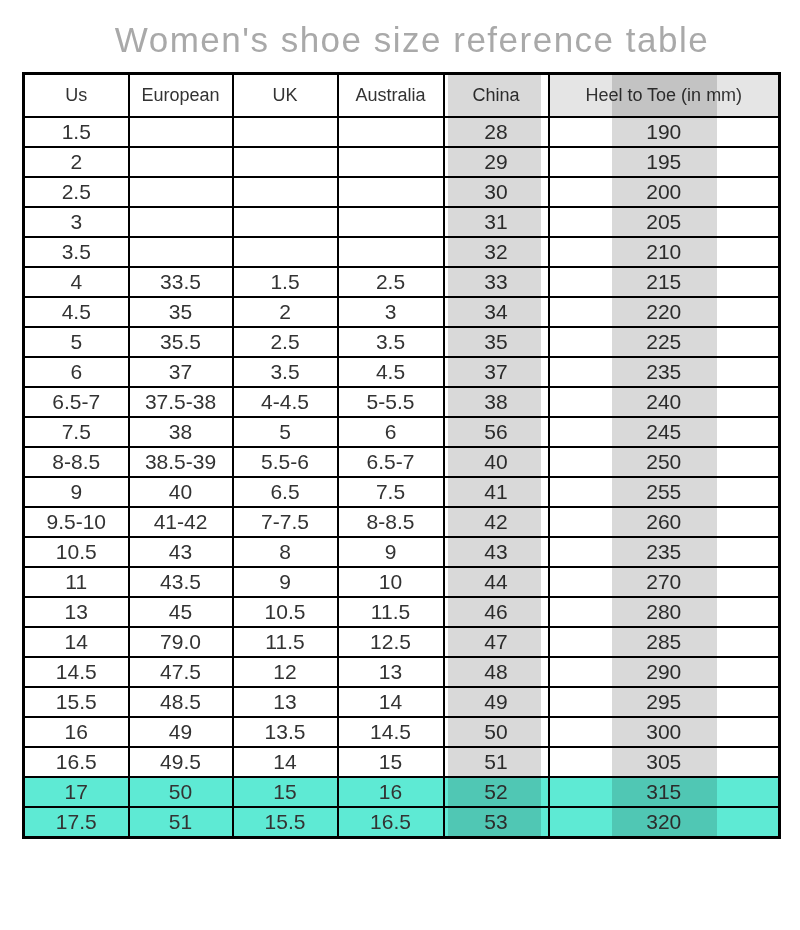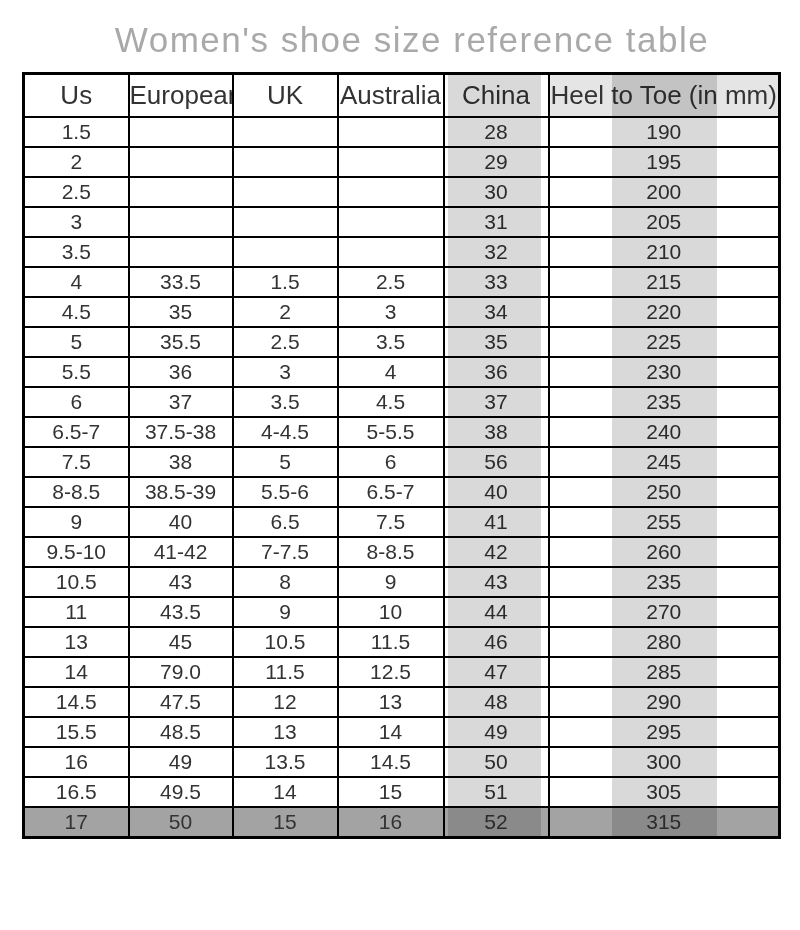--- a/index.html
+++ b/index.html
@@ -46,30 +46,30 @@
     text-align: center;
     vertical-align: middle;
     font-size: 21px;
     color: #333333;
     font-weight: normal;
     overflow: hidden;
     white-space: nowrap;
   }
   table.size-table th {
     height: 41px;
-    font-size: 26px;
+    font-size: 18px;
   }
   table.size-table td {
     height: 28px;
   }
   table.size-table th.heel-th {
     background: rgba(0, 0, 0, 0.10);
   }
   tr.highlight td {
-    background: #a3a3a3;
+    background: #5eead4;
   }
   .stripe {
     position: absolute;
     top: 0;
     bottom: 0;
     background: rgba(0, 0, 0, 0.15);
     pointer-events: none;
   }
   .stripe-china {
     left: 426px;
@@ -166,28 +166,20 @@
           </tr>
           <tr>
             <td>5</td>
             <td>35.5</td>
             <td>2.5</td>
             <td>3.5</td>
             <td>35</td>
             <td>225</td>
           </tr>
           <tr>
-            <td>5.5</td>
-            <td>36</td>
-            <td>3</td>
-            <td>4</td>
-            <td>36</td>
-            <td>230</td>
-          </tr>
-          <tr>
             <td>6</td>
             <td>37</td>
             <td>3.5</td>
             <td>4.5</td>
             <td>37</td>
             <td>235</td>
           </tr>
           <tr>
             <td>6.5-7</td>
             <td>37.5-38</td>
@@ -293,20 +285,28 @@
             <td>305</td>
           </tr>
           <tr class="highlight">
             <td>17</td>
             <td>50</td>
             <td>15</td>
             <td>16</td>
             <td>52</td>
             <td>315</td>
           </tr>
+          <tr class="highlight">
+            <td>17.5</td>
+            <td>51</td>
+            <td>15.5</td>
+            <td>16.5</td>
+            <td>53</td>
+            <td>320</td>
+          </tr>
         </tbody>
     </table>
 
     <div class="stripe stripe-china"></div>
     <div class="stripe stripe-heel"></div>
   </div>
 
 </div>
 
 </body></html>

